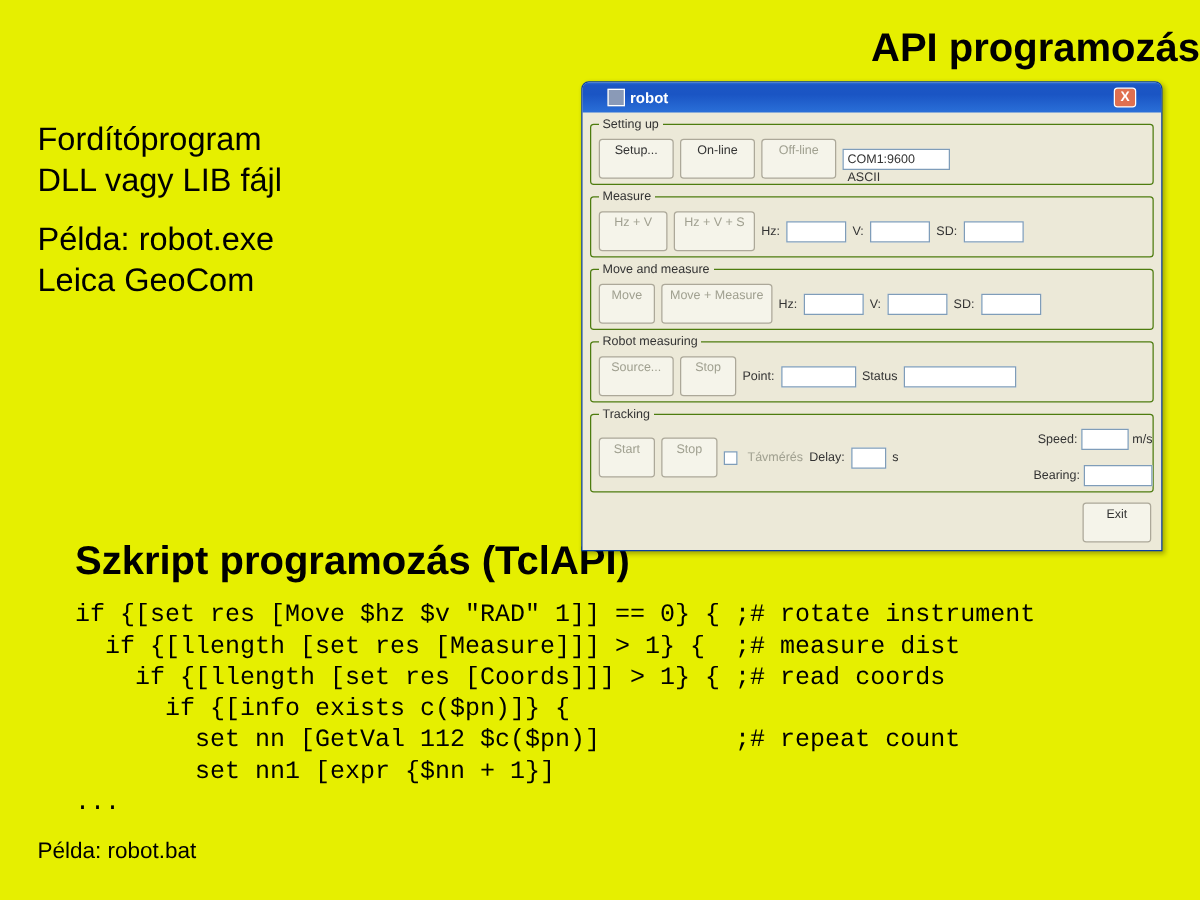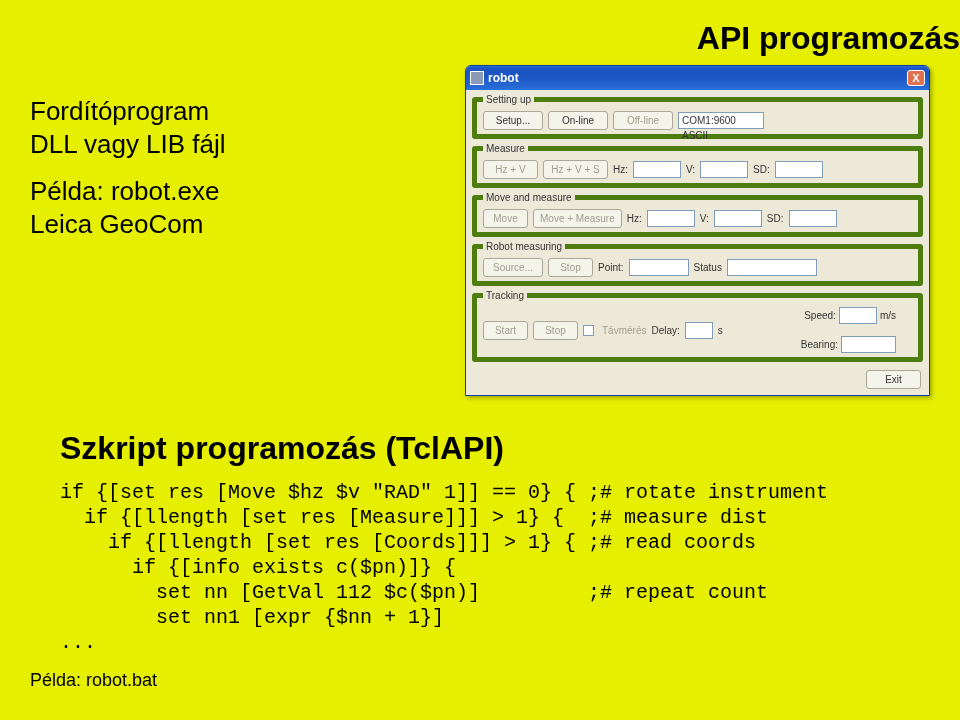--- a/index.html
+++ b/index.html
@@ -64,21 +64,21 @@
     box-shadow: 2px 2px 4px rgba(0,0,0,.3);
     font-family: Tahoma, sans-serif;
     font-size: 10px;
   }
   .titlebar {
     background: linear-gradient(to bottom, #2a6fd8 0%, #1c56c4 8%, #1a55c4 40%, #2a6fd8 100%);
     height: 24px;
     border-radius: 5px 5px 0 0;
     display: flex;
     align-items: center;
-    padding: 0 4px;
+    padding: 0 20px;
     color: #fff;
     font-weight: bold;
     font-size: 12px;
   }
   .titlebar .icon {
     width: 14px; height: 14px;
     background: #8a9ab7;
     margin-right: 4px;
     border: 1px solid #fff;
   }
@@ -91,34 +91,34 @@
     color: #fff;
     font-size: 11px;
     line-height: 14px;
     text-align: center;
     font-family: Arial;
   }
   .client {
     padding: 4px 6px 6px 6px;
   }
   fieldset {
-    border: 5px solid #4d7c0f;
+    border: 1px solid #4d7c0f;
     border-radius: 3px;
     margin: 0 0 4px 0;
-    padding: 6px 22px 4px 6px;
+    padding: 6px 0 4px 6px;
   }
   legend {
     font-size: 10px;
     padding: 0 3px;
     color: #333;
   }
   .btn {
     display: inline-block;
     min-width: 60px;
-    height: 19px;
+    height: 32px;
     line-height: 17px;
     text-align: center;
     background: #f5f4ea;
     border: 1px solid #aca899;
     border-radius: 3px;
     font-size: 10px;
     color: #333;
     padding: 0 6px;
     vertical-align: middle;
   }

